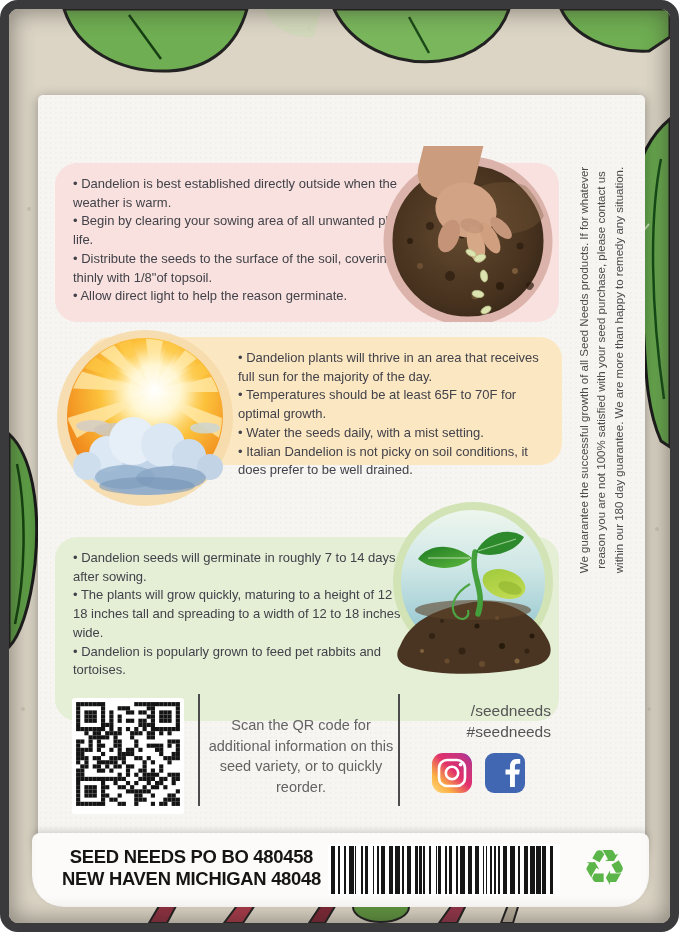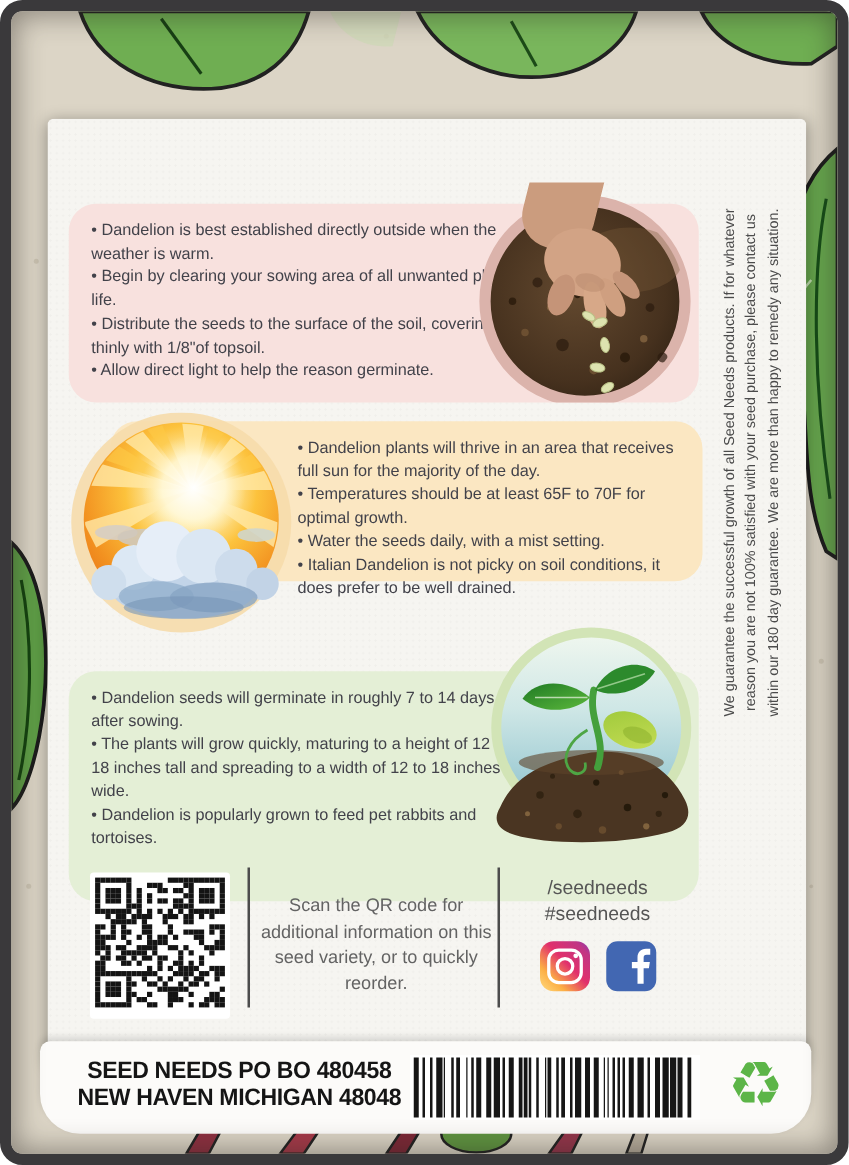--- a/index.html
+++ b/index.html
@@ -44,21 +44,21 @@
   .ill-sun{left:46px;top:321px;}
   .ill-sprout{left:373px;top:487px;}
 
   
   .qr-box{position:absolute;left:63px;top:689px;z-index:30;background:#fff;padding:2px;border-radius:3px;}
   .v-divider{position:absolute;top:685px;width:2px;height:112px;background:#4c4c4c;z-index:30;}
   .div-1{left:189px;} .div-2{left:389px;}
   .qr-caption{position:absolute;left:198px;top:706px;width:188px;z-index:30;
     text-align:center;font-size:14.5px;line-height:1.42;color:#636363;}
   .social{position:absolute;left:396px;top:692px;width:146px;z-index:30;text-align:center;color:#555;}
-  .social .handle,.social .hashtag{font-size:15.5px;line-height:1.35;}
+  .social .handle,.social .hashtag{font-size:15.5px;line-height:1.35;text-align:right;}
   .social-icons{margin-top:9px;display:flex;justify-content:center;gap:11px;}
 
   
   .guarantee{position:absolute;left:567px;top:118px;width:54px;height:486px;z-index:30;}
   .guarantee .rot{position:absolute;left:0;top:486px;width:486px;height:54px;
     transform:rotate(-90deg);transform-origin:0 0;text-align:center;
     font-size:11.5px;line-height:1.52;color:#4b4b4b;}
 
   
   .address{position:absolute;left:30px;top:13px;text-align:center;color:#151515;

